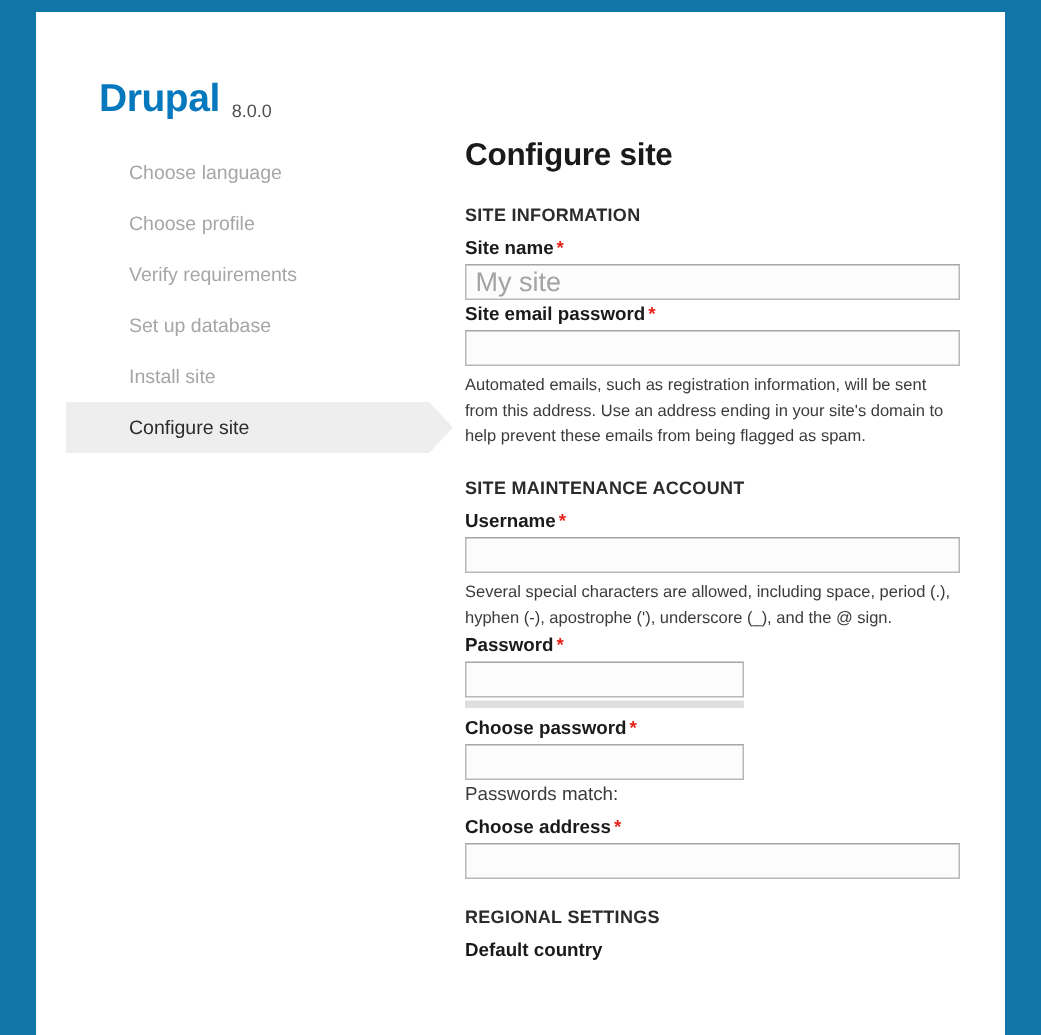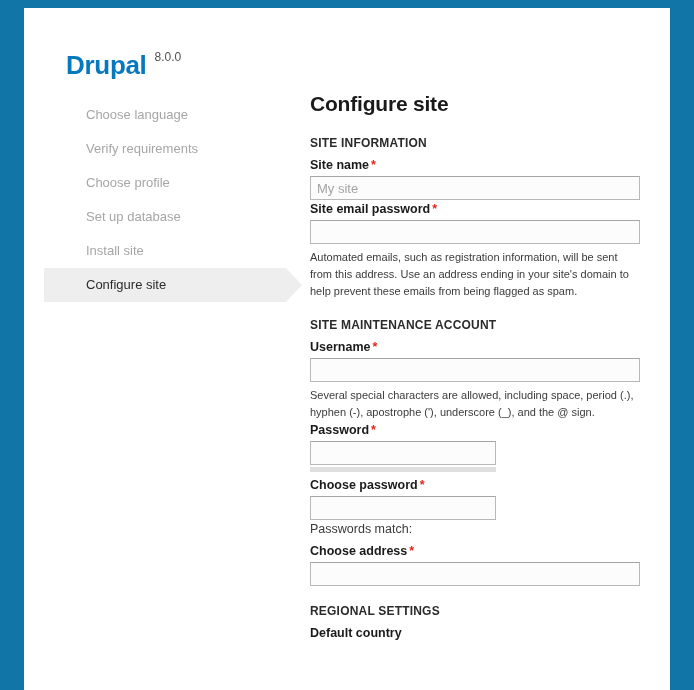--- a/index.html
+++ b/index.html
@@ -21,21 +21,21 @@
     height: 682px;
     background: #ffffff;
     box-sizing: border-box;
     overflow: hidden;
   }
   .brand {
     position: absolute;
     left: 42px;
     top: 42px;
     display: flex;
-    align-items: flex-start;
+    align-items: flex-end;
   }
   .brand-name {
     font-size: 26px;
     font-weight: bold;
     color: #0678be;
     letter-spacing: -0.3px;
   }
   .brand-version {
     font-size: 12px;
     color: #4f4f4f;
@@ -113,21 +113,21 @@
     margin-left: 2px;
   }
   input.text-input {
     display: block;
     box-sizing: border-box;
     width: 330px;
     height: 24px;
     border: 1px solid #b8b8b8;
     border-top-color: #a5a5a5;
     background: #fcfcfc;
-    font-size: 13px;
+    font-size: 18px;
     color: #4a4a4a;
     padding: 2px 6px;
     font-family: "Liberation Sans", sans-serif;
     margin-bottom: 2px;
   }
   input.text-input.narrow {
     width: 186px;
   }
   input.text-input::placeholder {
     color: #a3a3a3;
@@ -161,24 +161,24 @@
     <span class="brand-version">8.0.0</span>
   </div>
 
   <div class="layout">
 
     <div class="sidebar">
       <div class="step">
         <span>Choose language</span>
       </div>
       <div class="step">
+        <span>Choose profile</span>
+      </div>
+      <div class="step">
         <span>Verify requirements</span>
-      </div>
-      <div class="step">
-        <span>Choose profile</span>
       </div>
       <div class="step">
         <span>Set up database</span>
       </div>
       <div class="step">
         <span>Install site</span>
       </div>
       <div class="step active">
         <span>Configure site</span>
       </div>

